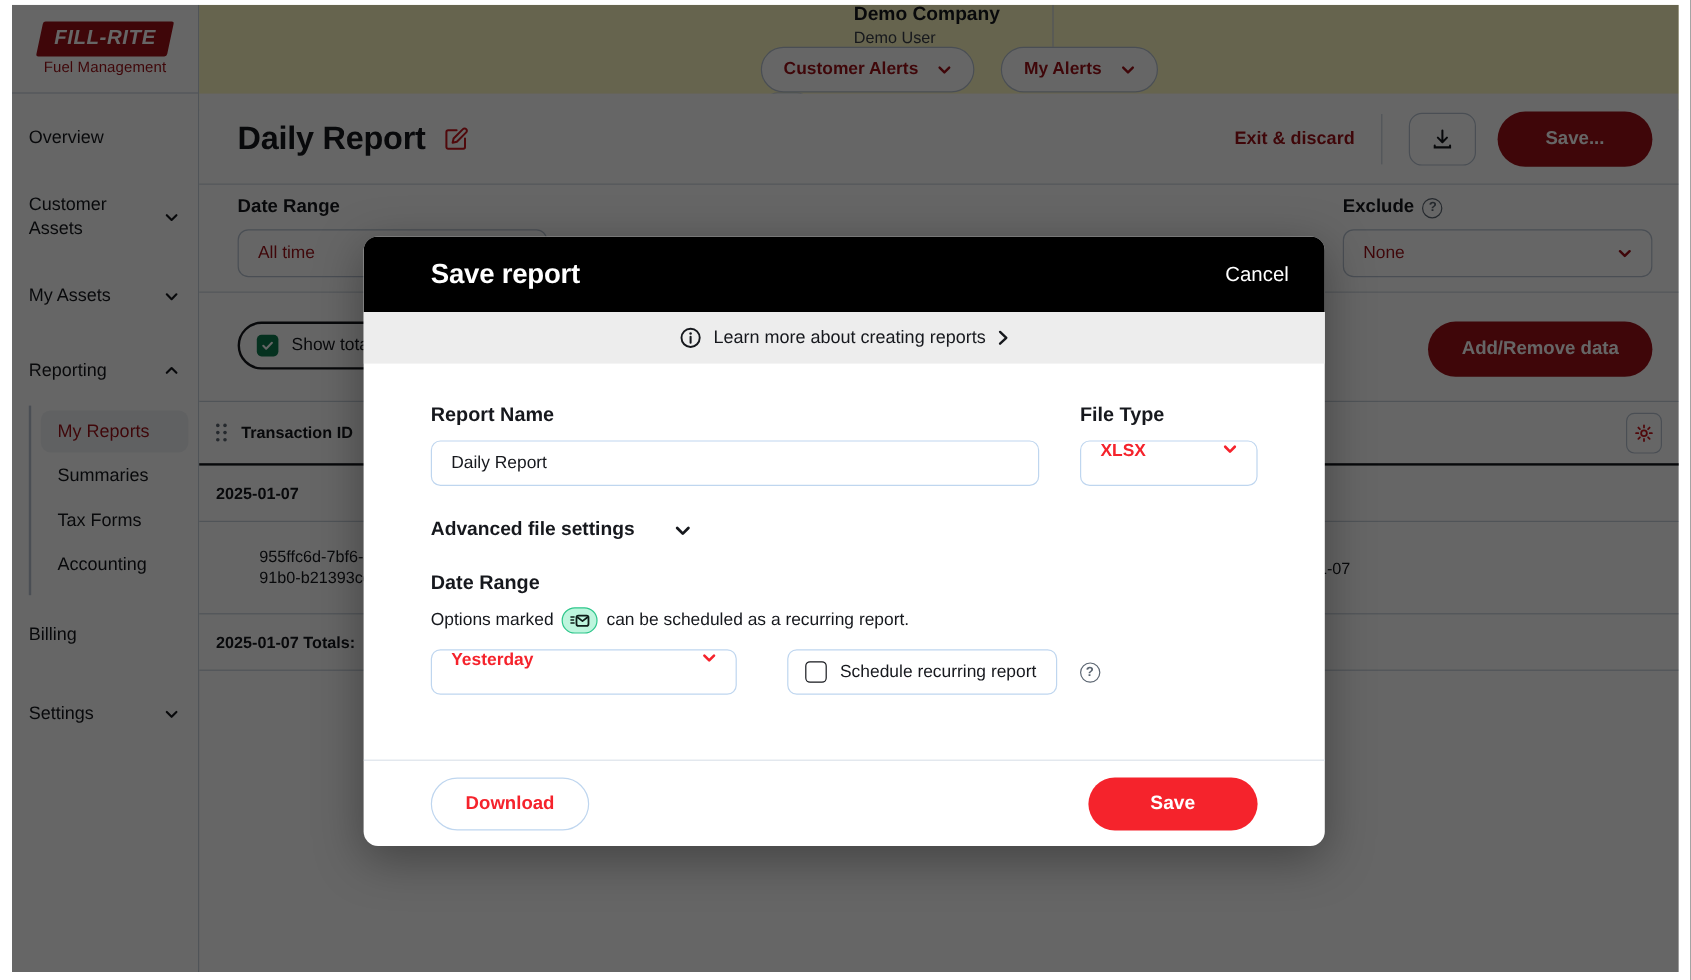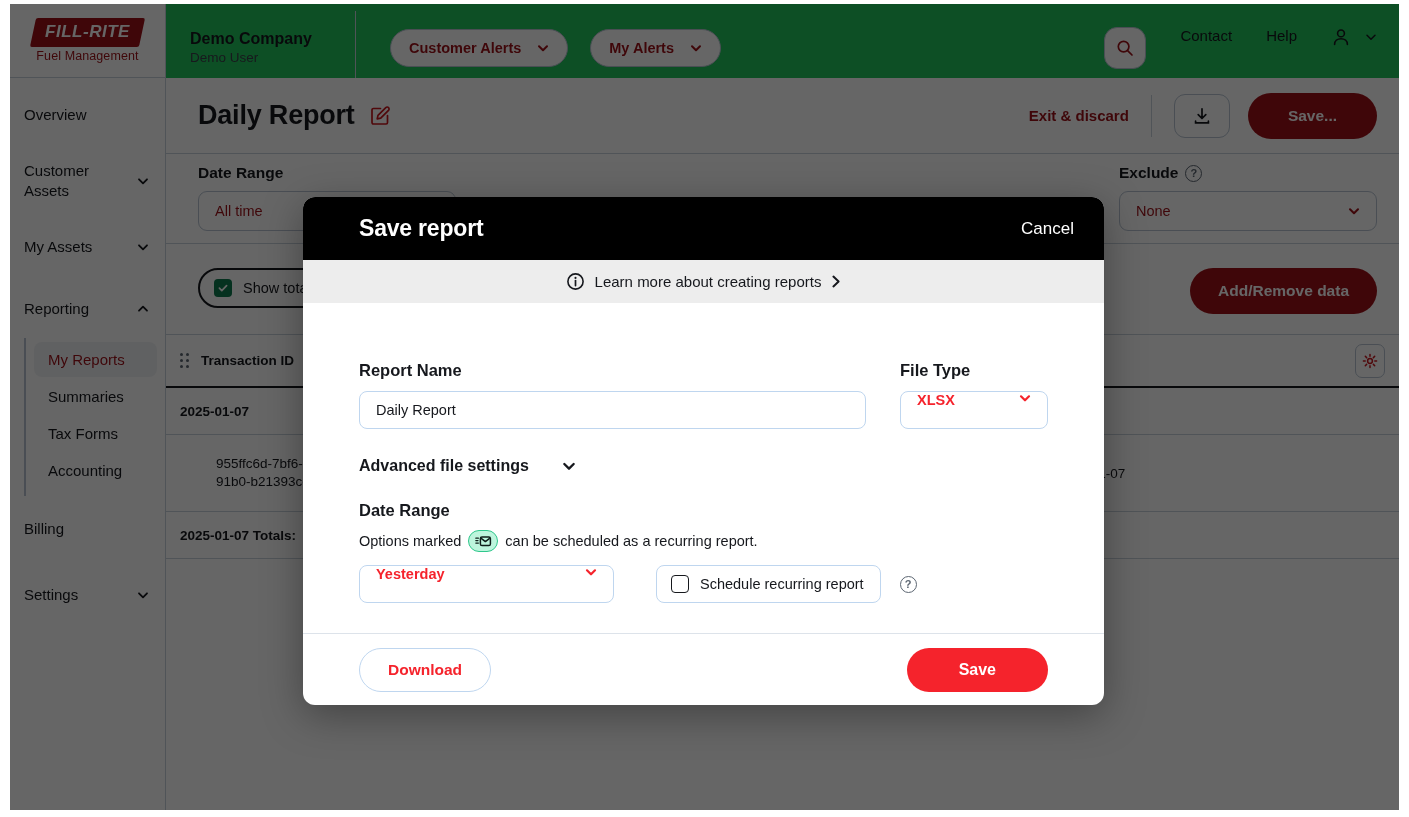--- a/index.html
+++ b/index.html
@@ -97,23 +97,23 @@
   .subnav-item.active {
     background: #f1f3f6;
     color: #9d1118;
   }
 
   
   .topbar {
     position: absolute;
     left: 156px; top: 0;
     width: 1233px; height: 88px;
-    background: #22c55e;
+    background: #fef9c3;
     border-bottom: 1px solid #c8d2dc;
-    display: flex; align-items: center;
+    display: flex; align-items: center; flex-direction: column;
   }
   .company-cell {
     width: 190px; height: 74px;
     border-right: 1px solid #c8d2dc;
     display: flex; flex-direction: column; justify-content: center;
     padding-left: 24px;
   }
   .company-name { font-size: 16px; font-weight: 600; color: #16181d; }
   .company-user { font-size: 13.5px; color: #3b4049; margin-top: 2px; }
   .alerts-zone { display: flex; align-items: center; gap: 22px; padding-left: 34px; }
@@ -290,21 +290,21 @@
     padding: 0 30px 0 56px;
   }
   .modal-title { color: #fff; font-size: 23px; font-weight: 700; letter-spacing: -0.2px; }
   .modal-cancel { color: #fff; font-size: 17px; cursor: pointer; }
   .modal-banner {
     height: 43px; background: #ededed;
     display: flex; align-items: center; justify-content: center;
     gap: 10px; font-size: 15px; color: #16181d; cursor: pointer;
   }
   .modal-body { padding: 34px 56px 0 56px; }
-  .field-label { font-size: 16.5px; font-weight: 700; color: #16181d; margin-top: 24px; }
+  .field-label { font-size: 16.5px; font-weight: 700; color: #16181d; }
   .inp {
     margin-top: 11px;
     height: 38px;
     border: 1px solid #bfd6ef; border-radius: 8px;
     display: flex; align-items: center;
     padding: 0 16px;
     font-size: 14.5px; color: #16181d;
     background: #fff; cursor: text;
   }
   .sel-red {

